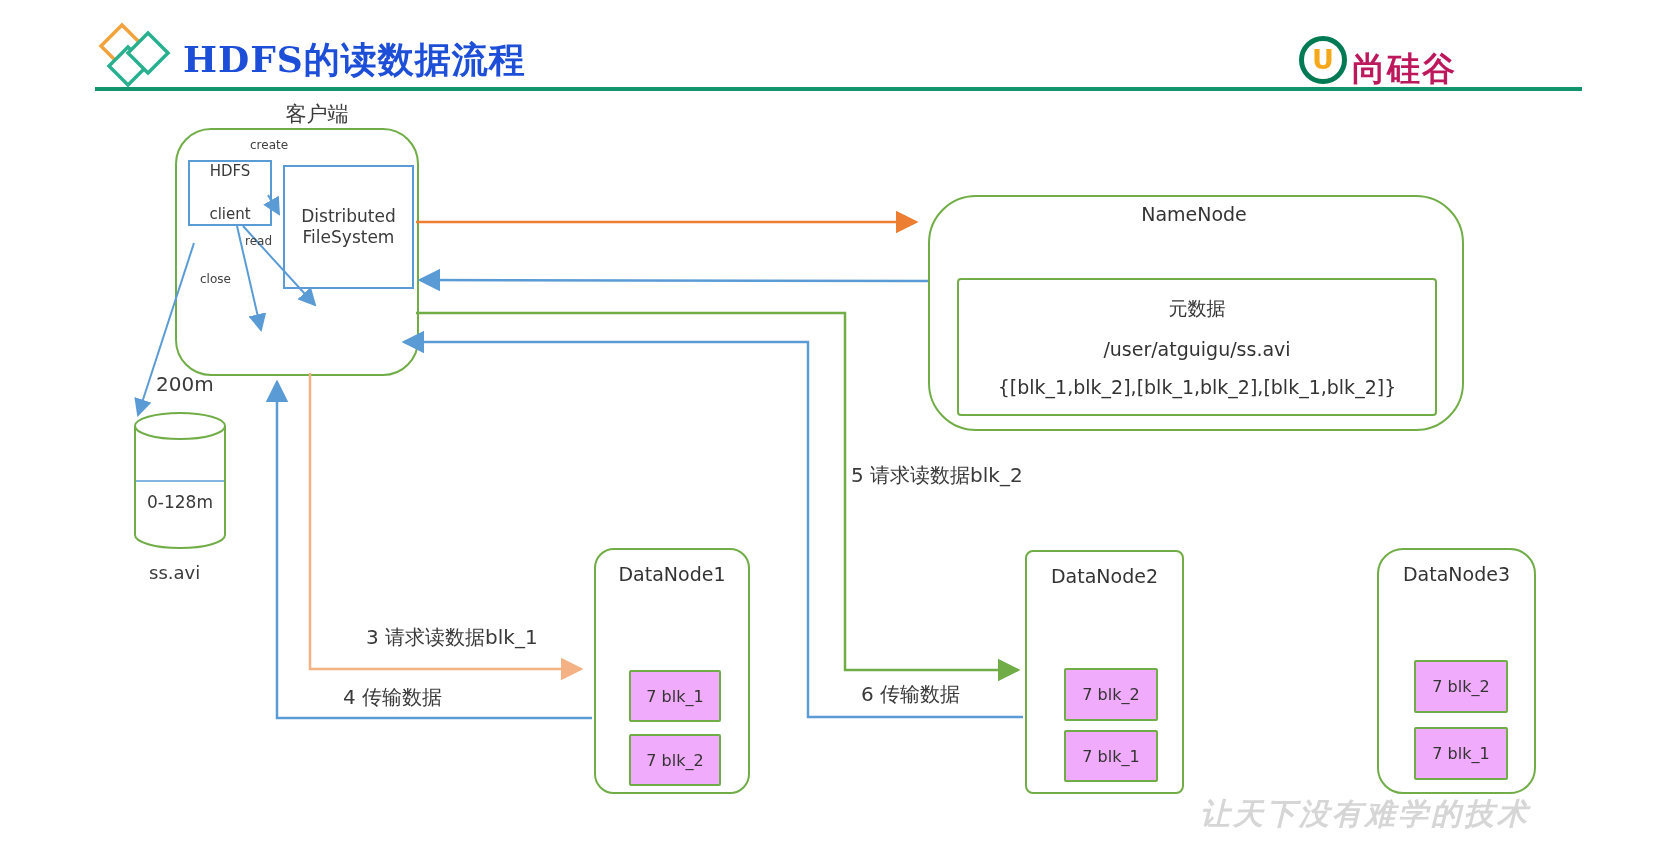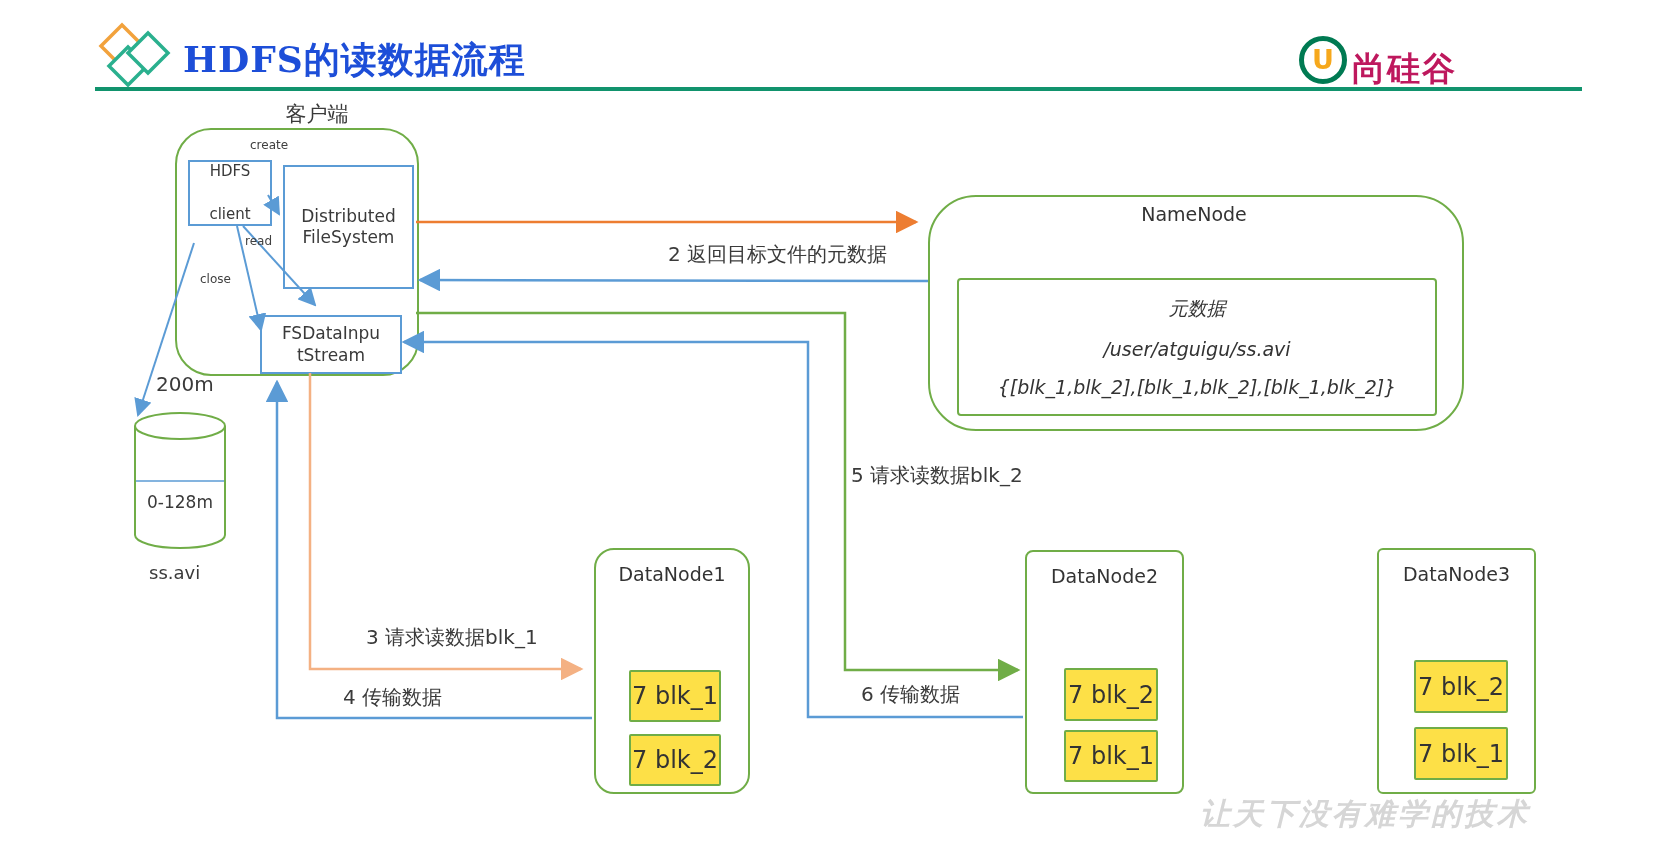--- a/index.html
+++ b/index.html
@@ -14,22 +14,22 @@
   .rule{left:95px;top:87px;width:1487px;height:4px;background:#11936d;}
   .brand-circle{left:1299px;top:36px;width:38px;height:38px;border:5px solid #007a52;border-radius:50%;
                 display:flex;align-items:center;justify-content:center;}
   .brand-u{color:#f6a81c;font-size:27px;font-weight:bold;line-height:1;margin-top:-2px;}
   .brand-text{left:1352px;top:22px;font-size:33px;font-weight:bold;color:#be185d;letter-spacing:2px;
               font-family:"DejaVu Serif","Liberation Serif",serif;margin-top:25px;}
   
   .gbox{border:2px solid #70ad47;border-radius:36px;background:transparent;}
   .bbox{border:2px solid #5b9bd5;background:#ffffff;display:flex;flex-direction:column;
         align-items:center;justify-content:center;text-align:center;line-height:1.25;z-index:2;}
-  .blk{border:2px solid #70ad47;border-radius:2px;background:#fde047;display:flex;align-items:center;
-       justify-content:center;font-size:24px;color:#333;}
+  .blk{border:2px solid #70ad47;border-radius:2px;background:#f0abfc;display:flex;align-items:center;
+       justify-content:center;font-size:16px;color:#333;}
   .lbl{font-size:20px;color:#3a3a3a;white-space:nowrap;z-index:10;}
   .small{font-size:12px;color:#404040;z-index:10;}
   .nn-title{font-size:19px;color:#333;text-align:center;}
   .meta-box{border:2px solid #70ad47;border-radius:4px;display:flex;flex-direction:column;
             justify-content:space-evenly;align-items:center;font-size:19px;color:#333;}
   .dn-title{width:100%;text-align:center;font-size:19px;color:#333;margin-top:13px;}
   svg.overlay{position:absolute;left:0;top:0;z-index:5;pointer-events:none;}
   .watermark{left:1200px;top:794px;font-size:30px;font-weight:bold;color:#d6d6d6;letter-spacing:3px;
              font-family:"DejaVu Serif","Liberation Serif",serif;font-style:italic;z-index:1;}
 </style>
@@ -64,56 +64,51 @@
   </div>
 
   <div class="abs bbox" style="left:283px;top:165px;width:127px;height:120px;font-size:17px;">
     <span>Distributed</span>
     <span>FileSystem</span>
   </div>
 
   <div class="abs small" style="left:245px;top:234px;">read</div>
   <div class="abs small" style="left:200px;top:272px;">close</div>
 
-  <div class="abs bbox" style="left:260px;top:315px;width:138px;height:55px;font-size:17px;">
-    <span>FSDataInpu</span>
-    <span>tStream</span>
-  </div>
 
   <div class="abs lbl" style="left:156px;top:372px;">200m</div>
   <div class="abs lbl" style="left:136px;top:492px;width:88px;text-align:center;font-size:17px;">0-128m</div>
   <div class="abs lbl" style="left:149px;top:562px;font-size:18px;">ss.avi</div>
 
   <div class="abs gbox" style="left:928px;top:195px;width:532px;height:232px;border-radius:48px;z-index:1;"></div>
   <div class="abs nn-title" style="left:928px;top:203px;width:532px;z-index:2;">NameNode</div>
-  <div class="abs meta-box" style="left:957px;top:278px;width:476px;height:134px;z-index:2;font-style:italic;">
+  <div class="abs meta-box" style="left:957px;top:278px;width:476px;height:134px;z-index:2;">
     <span>元数据</span>
     <span>/user/atguigu/ss.avi</span>
     <span>{[blk_1,blk_2],[blk_1,blk_2],[blk_1,blk_2]}</span>
   </div>
 
   <div class="abs gbox" style="left:594px;top:548px;width:152px;height:242px;border-radius:20px;z-index:1;">
     <div class="dn-title">DataNode1</div>
     <div class="blk abs" style="left:33px;top:120px;width:88px;height:48px;">7 blk_1</div>
     <div class="blk abs" style="left:33px;top:184px;width:88px;height:48px;">7 blk_2</div>
   </div>
 
   <div class="abs gbox" style="left:1025px;top:550px;width:155px;height:240px;border-radius:8px;z-index:1;">
     <div class="dn-title">DataNode2</div>
     <div class="blk abs" style="left:37px;top:116px;width:90px;height:49px;">7 blk_2</div>
     <div class="blk abs" style="left:37px;top:178px;width:90px;height:48px;">7 blk_1</div>
   </div>
 
-  <div class="abs gbox" style="left:1377px;top:548px;width:155px;height:242px;border-radius:6px;z-index:1;">
+  <div class="abs gbox" style="left:1377px;top:548px;width:155px;height:242px;border-radius:26px;z-index:1;">
     <div class="dn-title">DataNode3</div>
     <div class="blk abs" style="left:35px;top:110px;width:90px;height:49px;">7 blk_2</div>
     <div class="blk abs" style="left:35px;top:177px;width:90px;height:49px;">7 blk_1</div>
   </div>
 
-  <div class="abs lbl" style="left:668px;top:241px;">2 返回目标文件的元数据</div>
   <div class="abs lbl" style="left:366px;top:624px;">3 请求读数据blk_1</div>
   <div class="abs lbl" style="left:343px;top:684px;">4 传输数据</div>
   <div class="abs lbl" style="left:851px;top:462px;">5 请求读数据blk_2</div>
   <div class="abs lbl" style="left:861px;top:681px;">6 传输数据</div>
 
   <div class="abs watermark">让天下没有难学的技术</div>
 
   <svg class="overlay" width="1677" height="860" viewBox="0 0 1677 860">
     <defs>
       <marker id="ab" markerWidth="9" markerHeight="9" refX="8" refY="4.5" orient="auto">

